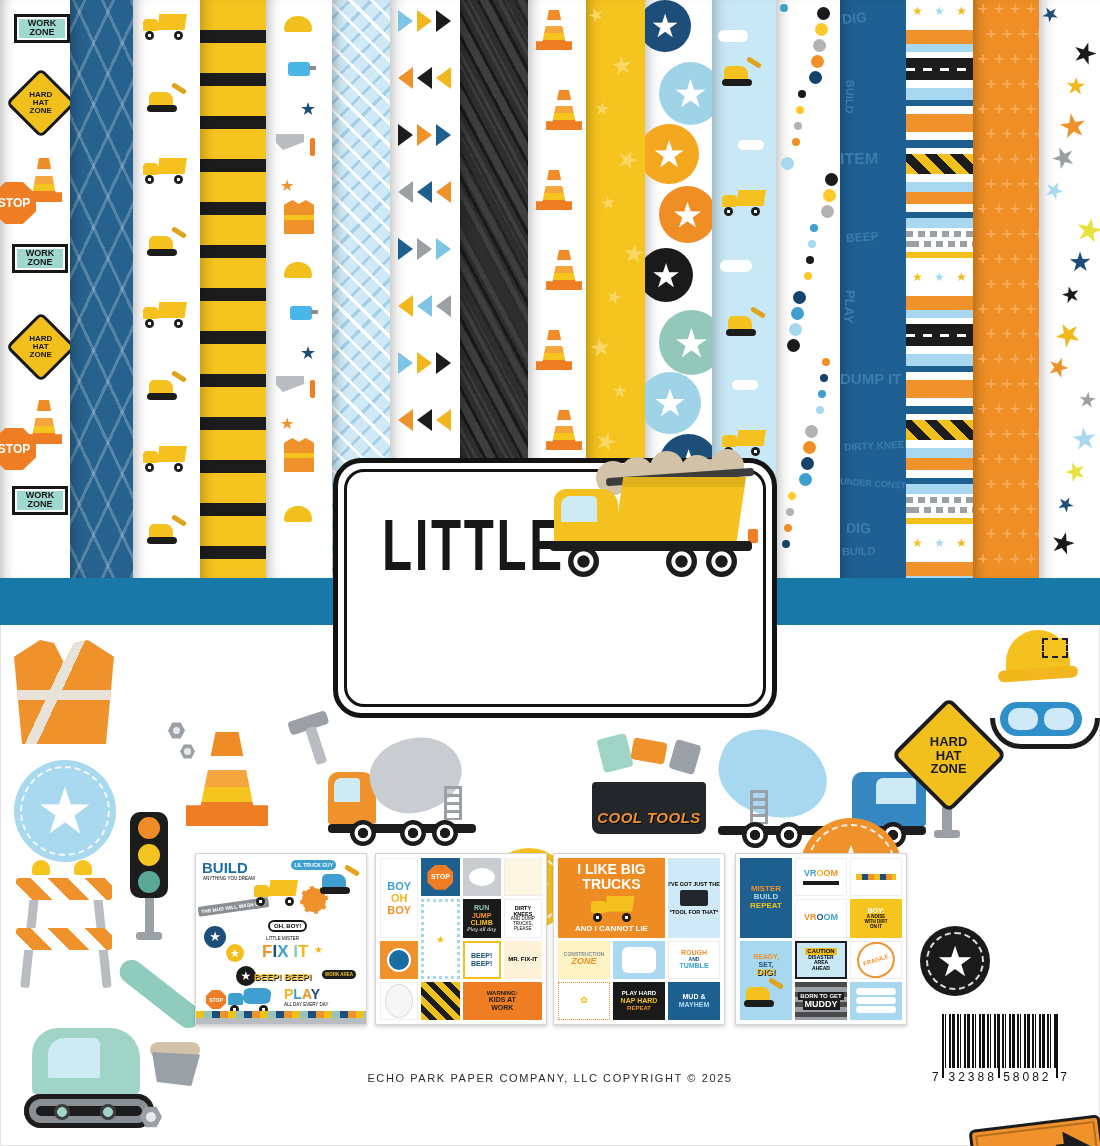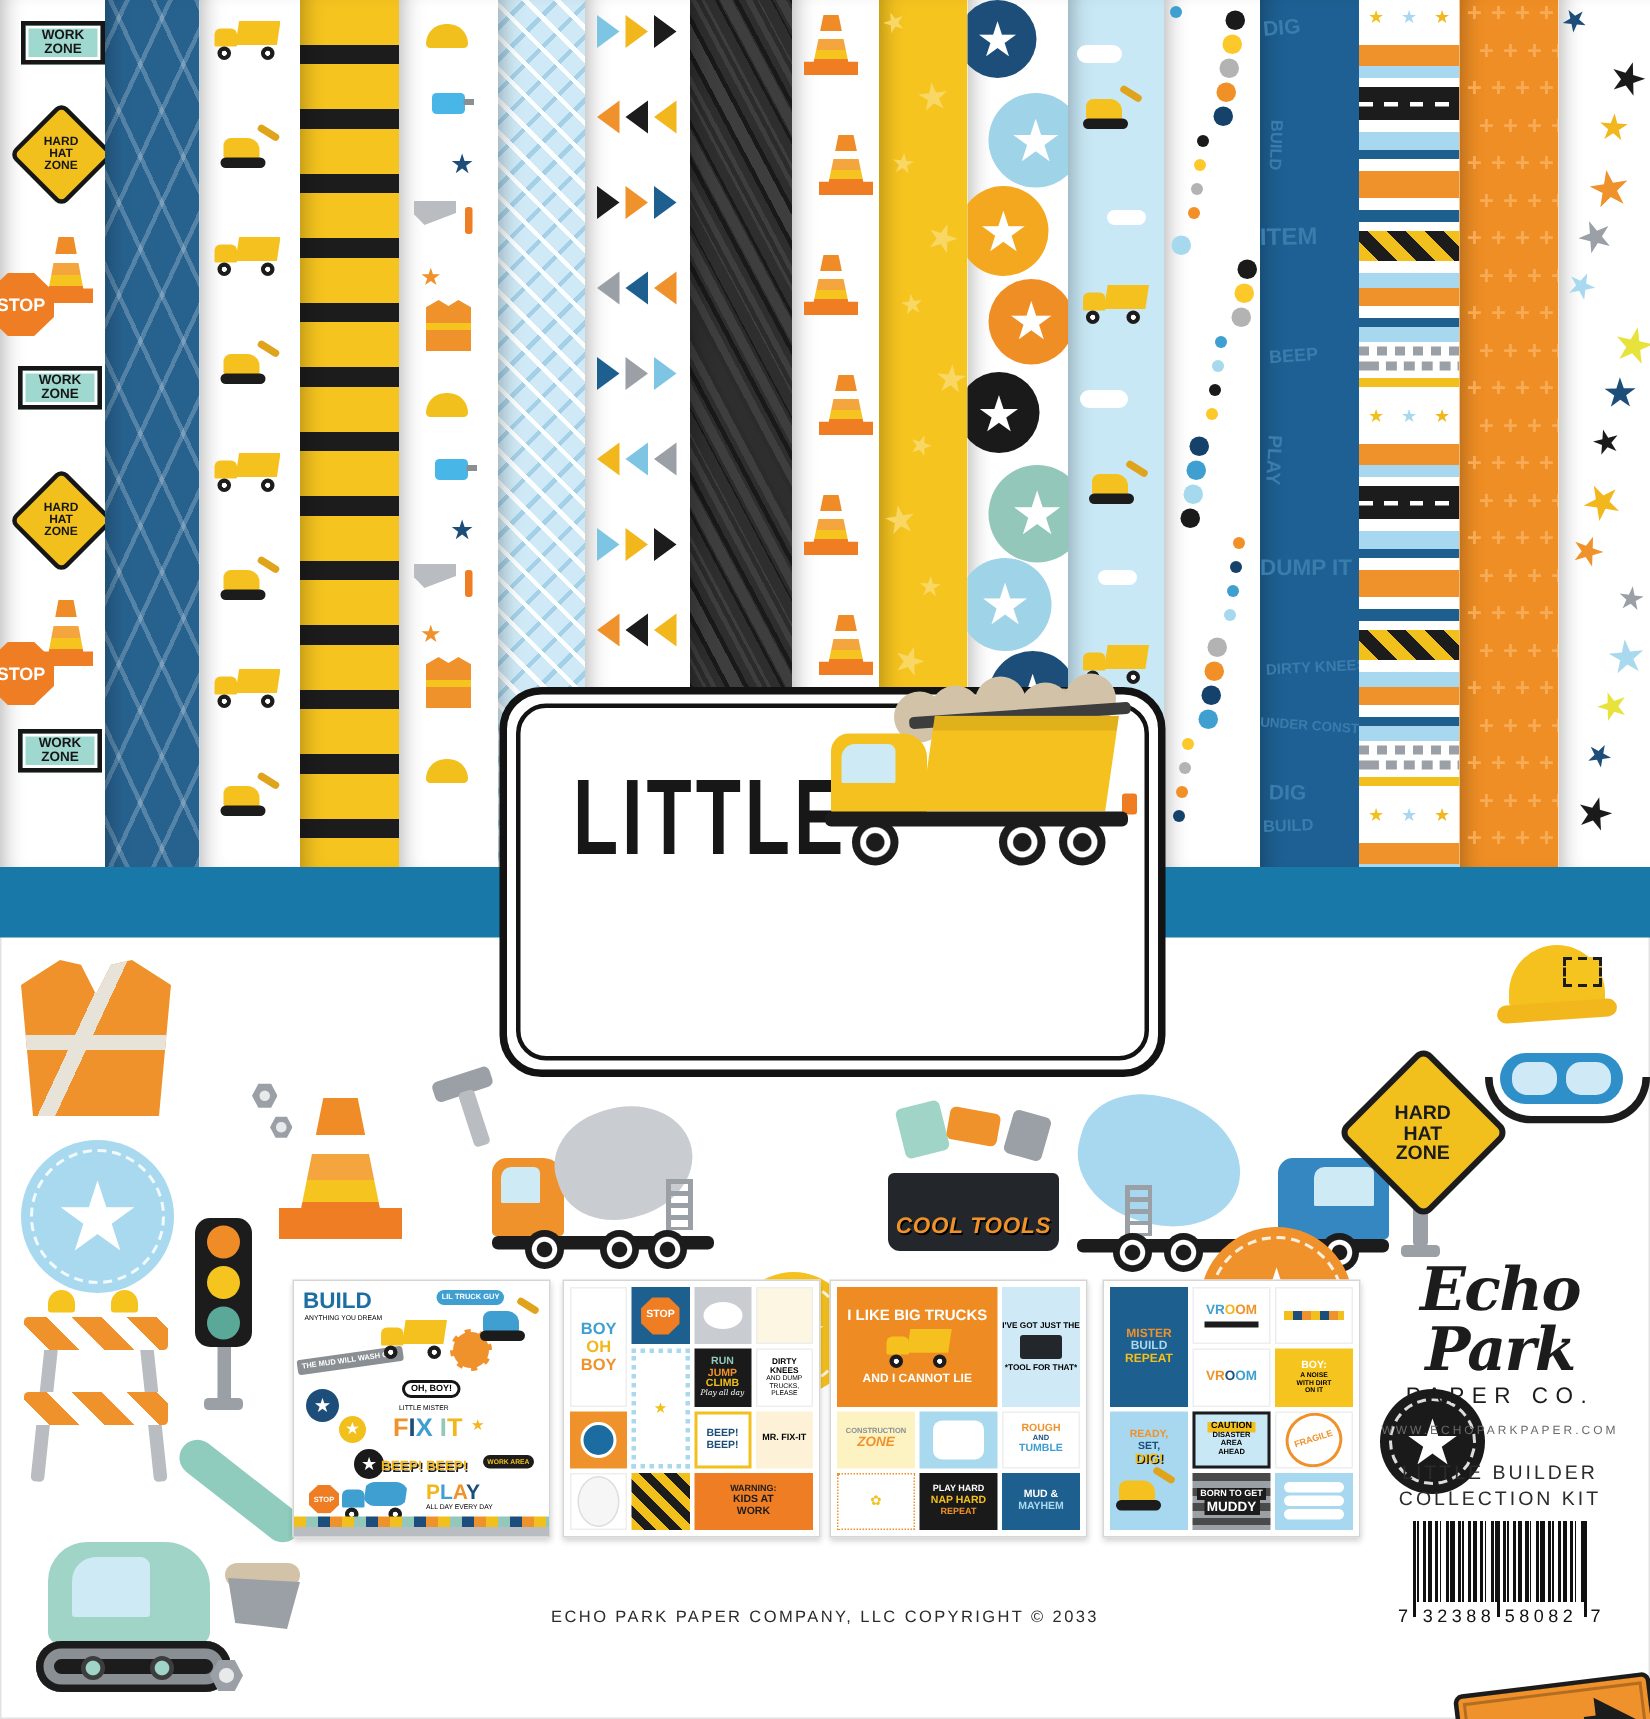--- a/index.html
+++ b/index.html
@@ -894,21 +894,21 @@
         <b style="font-size:6px">WARNING:</b>
         <b style="font-size:7px">KIDS AT</b>
         <b style="font-size:7px">WORK</b>
       </div>
     </div>
   </div>
 
   <div class="sheet" style="left:553px">
     <div class="grid" style="grid-template-columns:repeat(3,1fr);grid-template-rows:repeat(4,1fr)">
       <div class="card" style="grid-column:1/3;grid-row:1/3;background:#ee8c23;color:#fff">
-        <b style="font-size:10px">I LIKE BIG TRUCKS</b>
+        <b style="font-size:14px">I LIKE BIG TRUCKS</b>
         <div class="mini-truck" style="position:relative;margin:3px 0">
             <div class="bed"></div>
             <div class="cab"></div>
             <div class="wh" style="left:4px"></div>
             <div class="wh" style="right:4px"></div>
           </div>
         <b style="font-size:8px">AND I CANNOT LIE</b>
       </div>
       <div class="card" style="grid-row:1/3;background:#cfeaf6">
         <span style="font-size:5.5px;font-weight:700">I'VE GOT JUST THE</span>
@@ -991,36 +991,28 @@
         <b style="font-size:9px;background:#1c1c1c;padding:0 2px">MUDDY</b>
       </div>
       <div class="card" style="background:#a7d8ef">
         <div style="width:40px;height:7px;background:#fff;border-radius:4px;margin:1px 0"></div>
         <div style="width:40px;height:7px;background:#fff;border-radius:4px;margin:1px 0"></div>
         <div style="width:40px;height:7px;background:#fff;border-radius:4px;margin:1px 0"></div>
       </div>
     </div>
   </div>
 
-  <div class="brand">
-    <div class="script">Echo Park</div>
-    <div class="sub">PAPER CO.</div>
-    <div class="site">WWW.ECHOPARKPAPER.COM</div>
-    <div class="pname">LITTLE BUILDER</div>
-    <div class="pname" style="margin-top:2px">COLLECTION KIT</div>
-    <div class="item">ITEM# LB408016</div>
-  </div>
 
   <div class="upc">
     <div class="bars"></div>
     <div class="guard" style="left:10px"></div>
     <div class="guard" style="left:66px"></div>
     <div class="guard" style="right:10px"></div>
     <div class="digits">
       <span>7</span>
       <span class="mid">32388 58082</span>
       <span>7</span>
     </div>
   </div>
 
-  <div class="foot f2">ECHO PARK PAPER COMPANY, LLC COPYRIGHT © 2033</div>
+  <div class="foot f2">ECHO PARK PAPER COMPANY, LLC COPYRIGHT © 2025</div>
 
 </div>
 
 </body></html>

